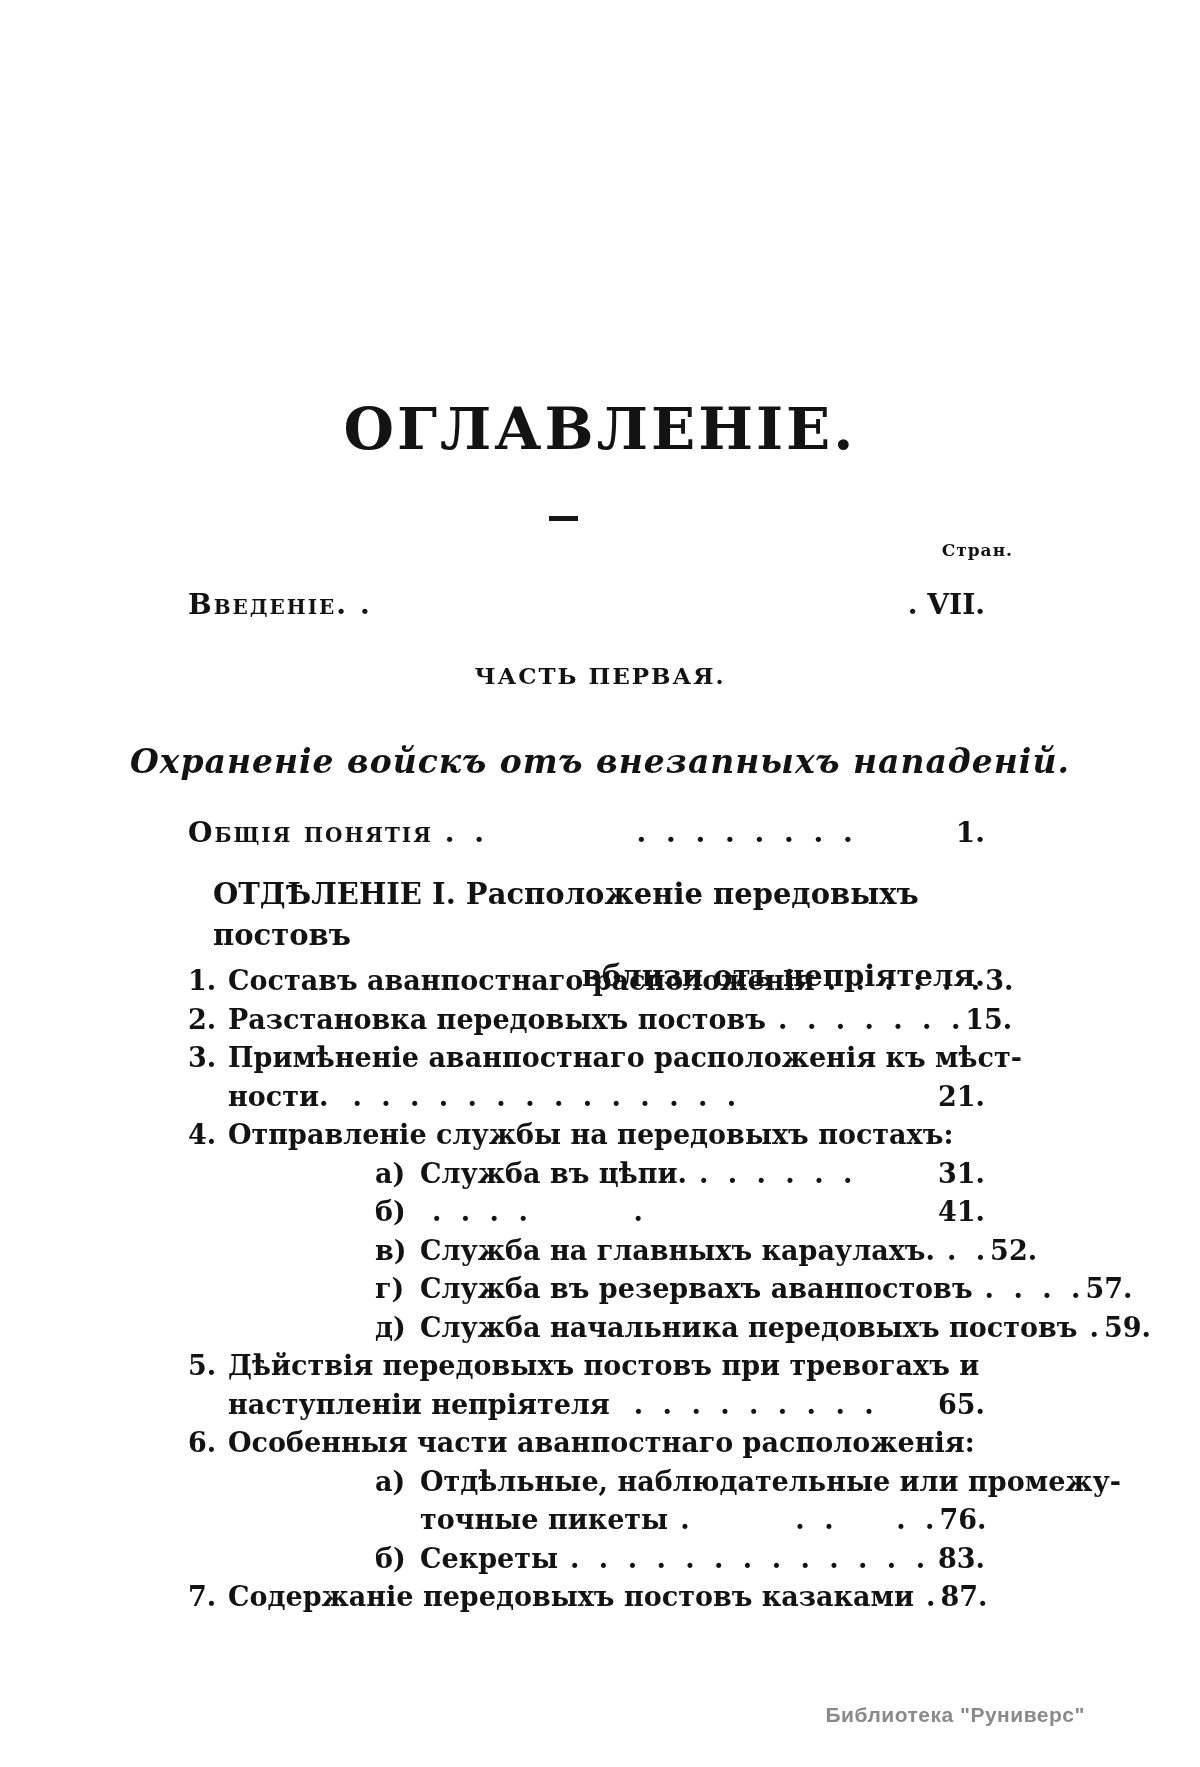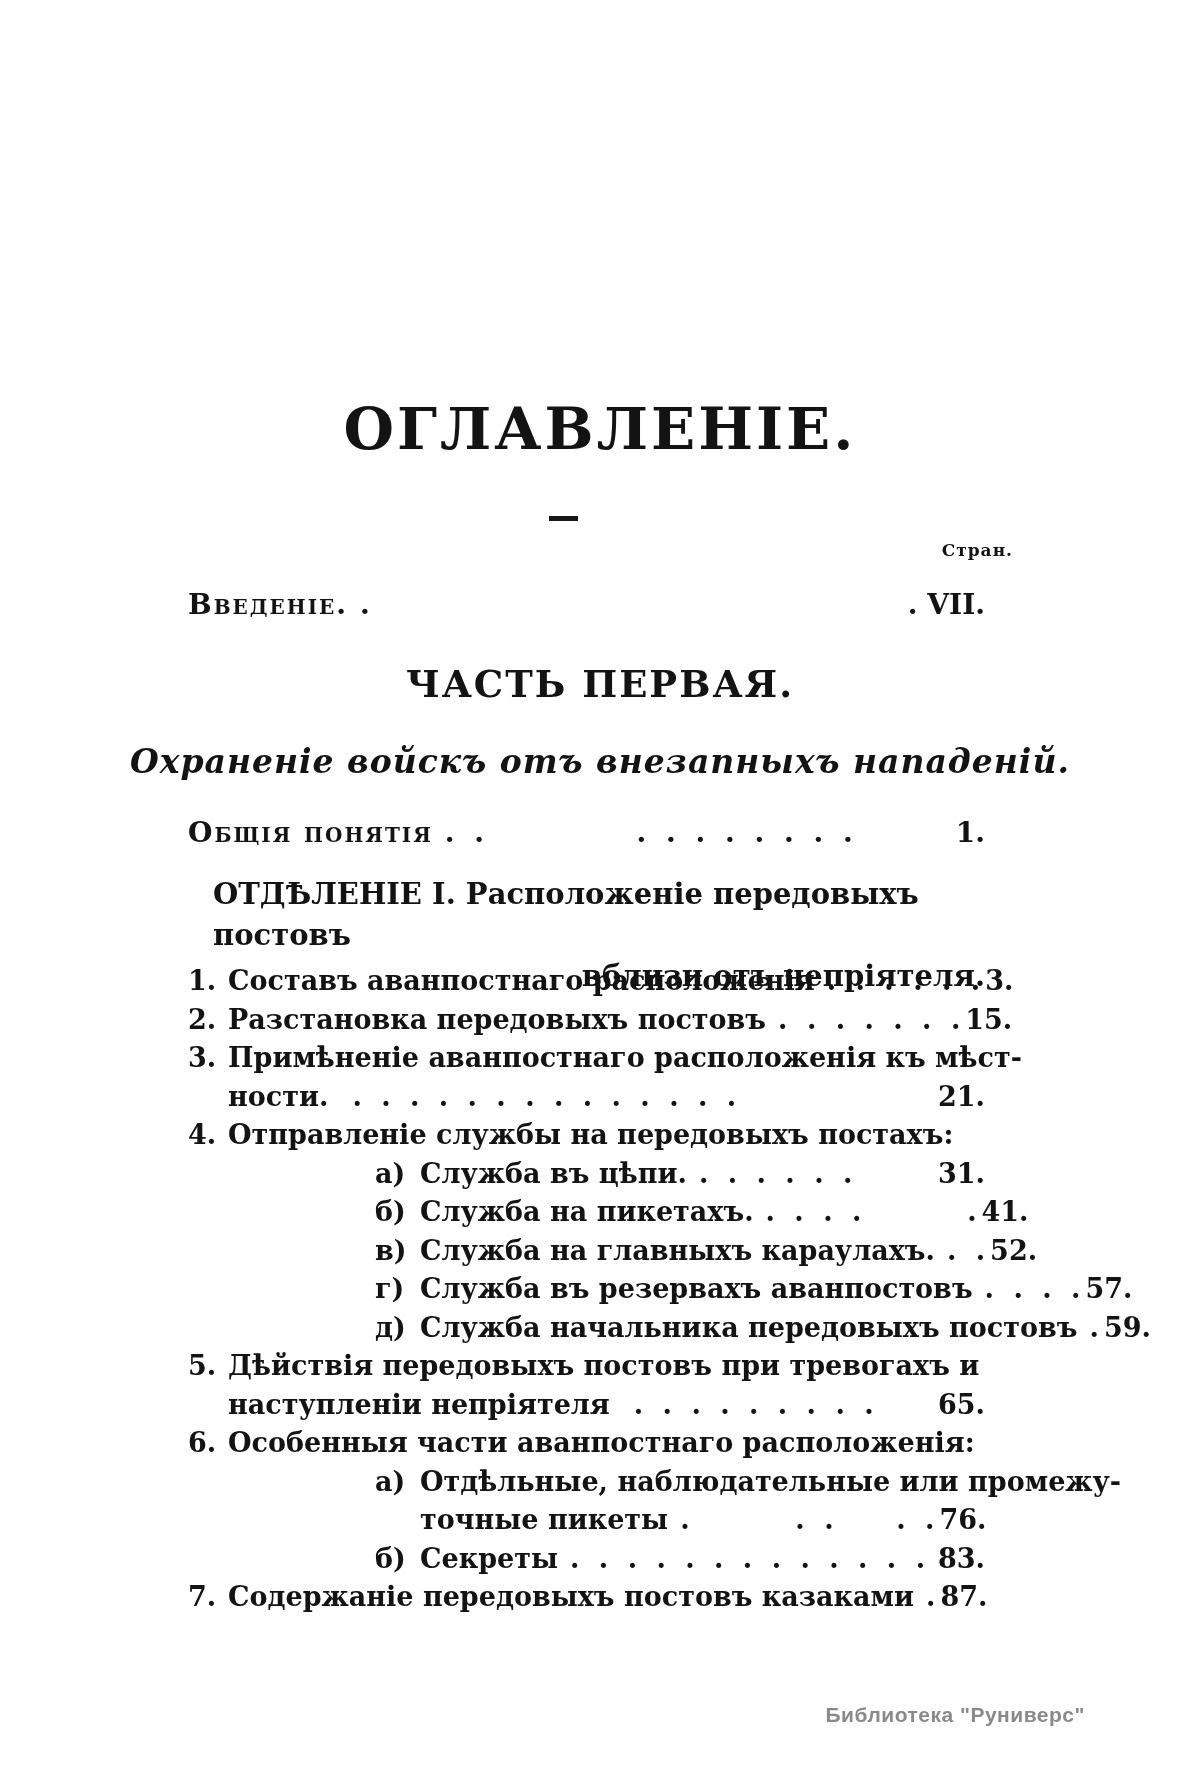--- a/index.html
+++ b/index.html
@@ -21,21 +21,21 @@
     top:540px;left:0;width:985px;text-align:right;
     font-size:17px;font-weight:700;letter-spacing:1px;margin-left:28px;
   }
   .content-row{
     left:188px;width:797px;display:flex;align-items:baseline;
   }
   .intro-row{top:588px;font-size:28px;font-weight:700;}
   .smallcaps{font-variant:small-caps;letter-spacing:2px;}
   .part-heading{
     top:662px;left:0;width:1200px;text-align:center;
-    font-size:37px;font-weight:700;letter-spacing:2px;
+    font-size:23px;font-weight:700;letter-spacing:2px;
   }
   .part-subtitle{
     top:742px;left:0;width:1200px;text-align:center;
     font-size:33px;font-weight:700;font-style:italic;letter-spacing:1px;
   }
   .general-row{top:816px;font-size:28px;font-weight:700;}
   .section-heading{
     top:874px;left:188px;width:797px;
     font-size:29px;font-weight:700;line-height:41px;
   }
@@ -132,21 +132,20 @@
   <div class="trow sub">
     <span class="num">а)</span>
     <span class="txt">Служба въ цѣпи.</span>
     <span class="dots">. . . . . .</span>
     <span class="fill"></span>
     <span class="pg">31.</span>
   </div>
 
   <div class="trow sub">
     <span class="num">б)</span>
-    <span class="txt">Служба на пикетахъ.</span>
     <span class="dots">. . . .&nbsp;&nbsp;&nbsp;&nbsp;&nbsp;&nbsp;&nbsp;.</span>
     <span class="fill"></span>
     <span class="pg">41.</span>
   </div>
 
   <div class="trow sub">
     <span class="num">в)</span>
     <span class="txt">Служба на главныхъ караулахъ.</span>
     <span class="dots">. .</span>
     <span class="fill"></span>

